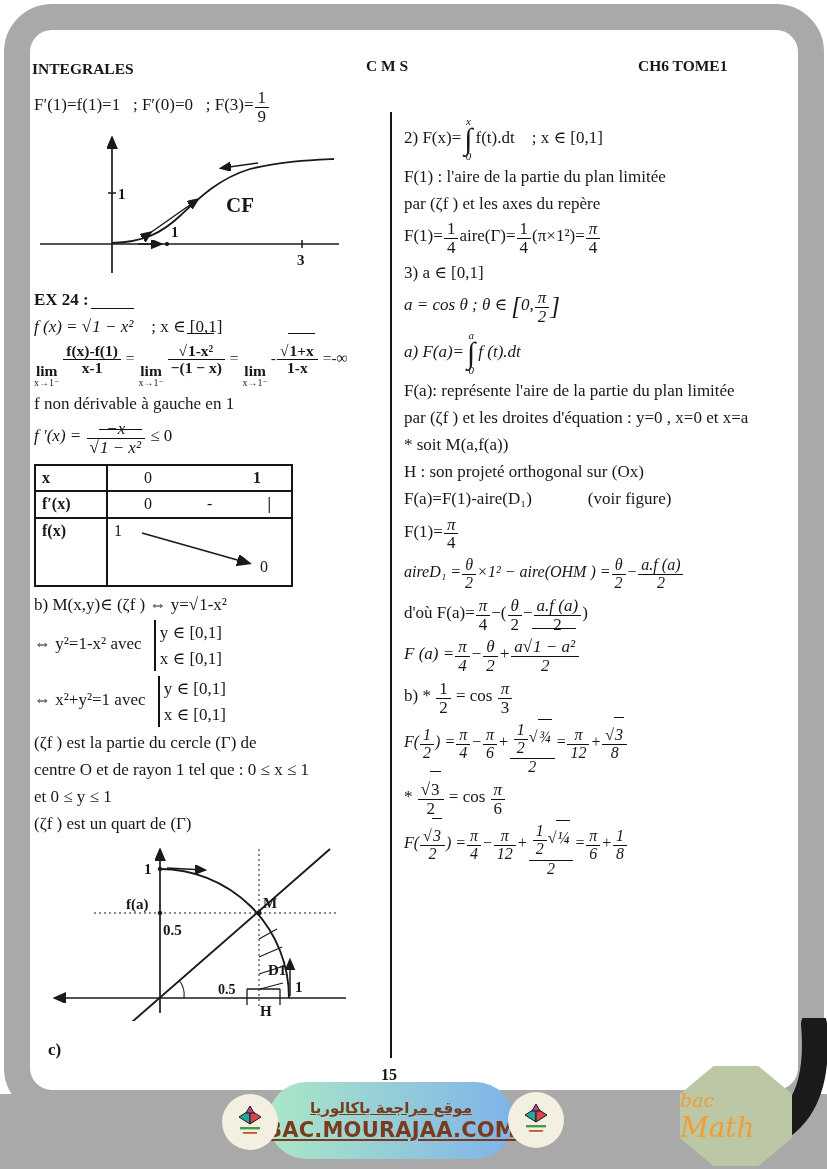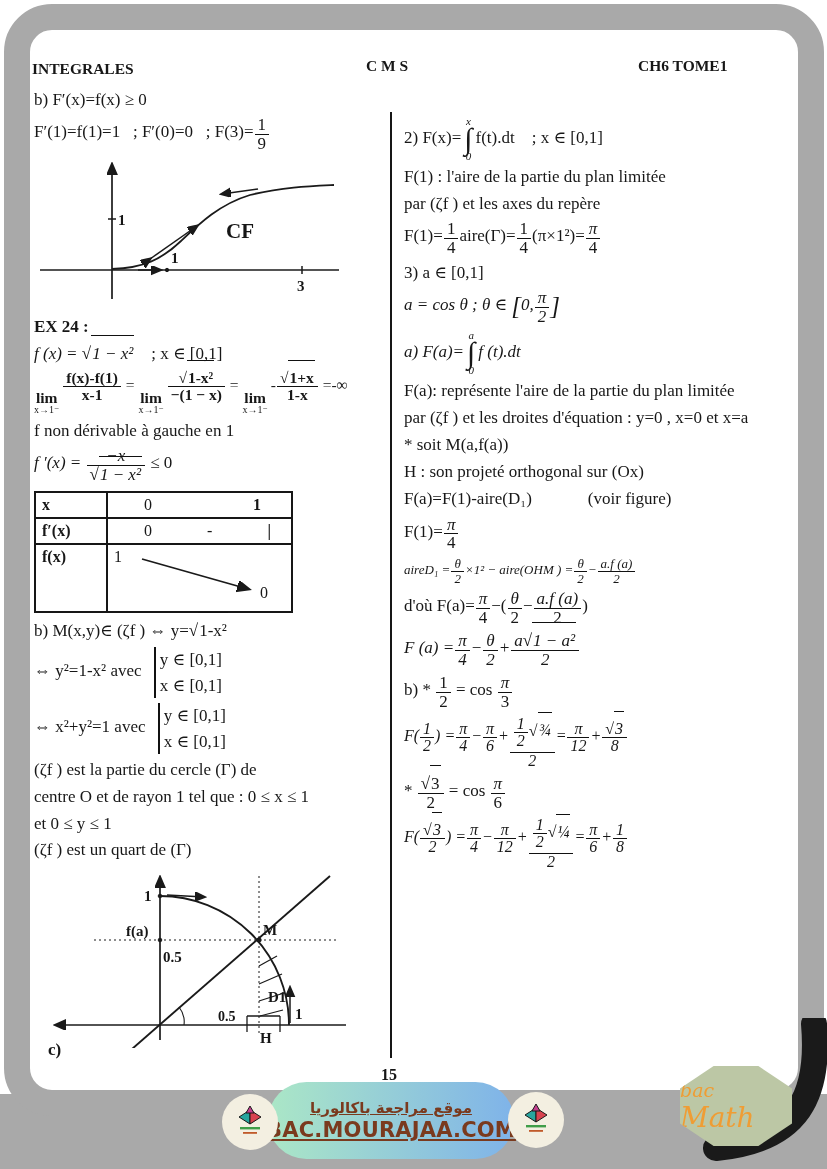--- a/index.html
+++ b/index.html
@@ -61,40 +61,39 @@
   
   .banner{position:absolute;left:268px;top:1082px;width:246px;height:77px;border-radius:40px;z-index:6;
           background:linear-gradient(90deg,#abe7c6,#7fb3e9);
           display:flex;flex-direction:column;align-items:center;justify-content:center;gap:1px;}
   .banner .ar{font-family:"DejaVu Sans",sans-serif;direction:rtl;font-weight:bold;font-size:15px;color:#7a3a1e;text-decoration:underline;}
   .banner .url{font-family:"DejaVu Sans",sans-serif;font-weight:bold;font-size:21px;color:#7a3a1e;text-decoration:underline;letter-spacing:0.2px;}
   .logo-circle{position:absolute;width:56px;height:56px;border-radius:50%;background:#f3efe1;z-index:6;
                display:flex;align-items:center;justify-content:center;}
   .lc1{left:222px;top:1094px;}
   .lc2{left:508px;top:1092px;}
-  .badge{position:absolute;left:680px;top:1066px;width:112px;height:80px;background:#bcc7a5;z-index:6;
+  .badge{position:absolute;left:680px;top:1066px;width:112px;height:100px;background:#bcc7a5;z-index:6;
          clip-path:polygon(30% 0,70% 0,100% 28%,100% 72%,70% 100%,30% 100%,0 72%,0 28%);
          display:flex;align-items:center;justify-content:center;}
   .badge .txt{font-style:italic;color:#ef9d34;font-size:19px;font-family:"DejaVu Serif",serif;}
   .badge .txt .big{font-size:28px;}
   .curl{position:absolute;left:688px;top:1018px;z-index:5;}
 </style>
 </head>
 <body>
 
 <div class="band"></div>
 <div class="frame"></div>
 
 <span class="hdr h-left">INTEGRALES</span>
 <span class="hdr h-center">C M S</span>
 <span class="hdr h-right">CH6 TOME1</span>
 <div class="divider"></div>
 
 <div class="colL">
-  <div class="ln"><span>b) F′(x)=f(x) ≥ 0</span></div>
   <div class="ln">
     <span>F′(1)=f(1)=1</span>&nbsp;&nbsp;
     <span>; F′(0)=0</span>&nbsp;&nbsp;
     <span>; F(3)=</span><span class="fr"><span class="n">1</span><span class="d">9</span></span>
   </div>
 
   <svg width="350" height="148">
     <defs>
       <marker id="a1" markerWidth="8" markerHeight="8" refX="6" refY="3" orient="auto">
           <path d="M0,0L7,3L0,6Z" fill="#1a1a1a" stroke="none"></path>
@@ -272,21 +271,21 @@
   <div class="ln"><span>F(a): représente l'aire de la partie du plan limitée</span></div>
   <div class="ln"><span>par (ζf ) et les droites d'équation : y=0 , x=0 et x=a</span></div>
   <div class="ln"><span>* soit  M(a,f(a))</span></div>
   <div class="ln"><span>H : son projeté orthogonal sur (Ox)</span></div>
   <div class="ln">
     <span>F(a)=F(1)-aire(D₁)</span><span class="gap"></span><span>(voir figure)</span>
   </div>
   <div class="ln">
     <span>F(1)=</span><span class="fr"><span class="n ital">π</span><span class="d">4</span></span>
   </div>
-  <div class="ln ital" style="font-size:13px;">
+  <div class="ln ital" style="font-size:16px;">
     <span>aireD₁ =</span><span class="fr"><span class="n">θ</span><span class="d">2</span></span><span>×1² − aire(OHM ) =</span><span class="fr"><span class="n">θ</span><span class="d">2</span></span><span>−</span><span class="fr"><span class="n">a.f (a)</span><span class="d">2</span></span>
   </div>
   <div class="ln">
     <span>d'où  F(a)=</span><span class="fr"><span class="n ital">π</span><span class="d">4</span></span><span>−(</span><span class="fr"><span class="n ital">θ</span><span class="d">2</span></span><span>−</span><span class="fr"><span class="n ital">a.f (a)</span><span class="d">2</span></span><span>)</span>
   </div>
   <div class="ln ital">
     <span>F (a) =</span><span class="fr"><span class="n">π</span><span class="d">4</span></span><span>−</span><span class="fr"><span class="n">θ</span><span class="d">2</span></span><span>+</span><span class="fr"><span class="n"><span>a</span><span class="sq"><span>√</span><span class="o">1 − a²</span></span></span><span class="d">2</span></span>
   </div>
   <div class="ln">
     <span>b) *</span> <span class="fr"><span class="n">1</span><span class="d">2</span></span> <span>= cos</span> <span class="fr"><span class="n ital">π</span><span class="d">3</span></span>

